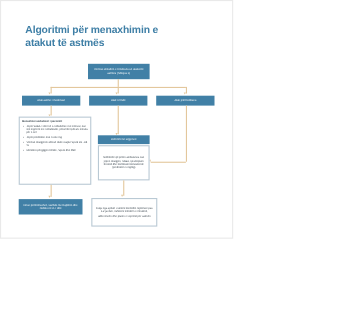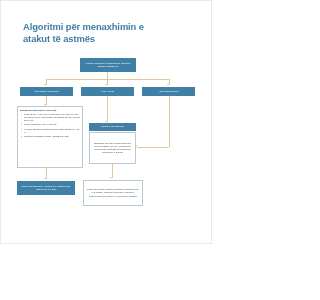--- a/index.html
+++ b/index.html
@@ -3,21 +3,21 @@
 <meta charset="utf-8">
 <title>Algoritmi për menaxhimin e atakut të astmës</title>
 <style>
   html,body{margin:0;padding:0;background:#ffffff;}
   body{
     width:212px;height:300px;overflow:hidden;
     font-family:"Liberation Sans","DejaVu Sans",sans-serif;
     -webkit-font-smoothing:antialiased;
   }
   #page{
-    position:relative;width:212px;height:244px;box-sizing:border-box;
+    position:relative;width:212px;height:217px;box-sizing:border-box;
     background:#ffffff;border:1px solid #e9e9e9;
   }
 
   
   #title{
     position:absolute;left:22px;top:20px;width:150px;
     color:#3f7fa6;font-weight:bold;font-size:9.4px;line-height:11.5px;
     letter-spacing:-0.1px;
   }
 

